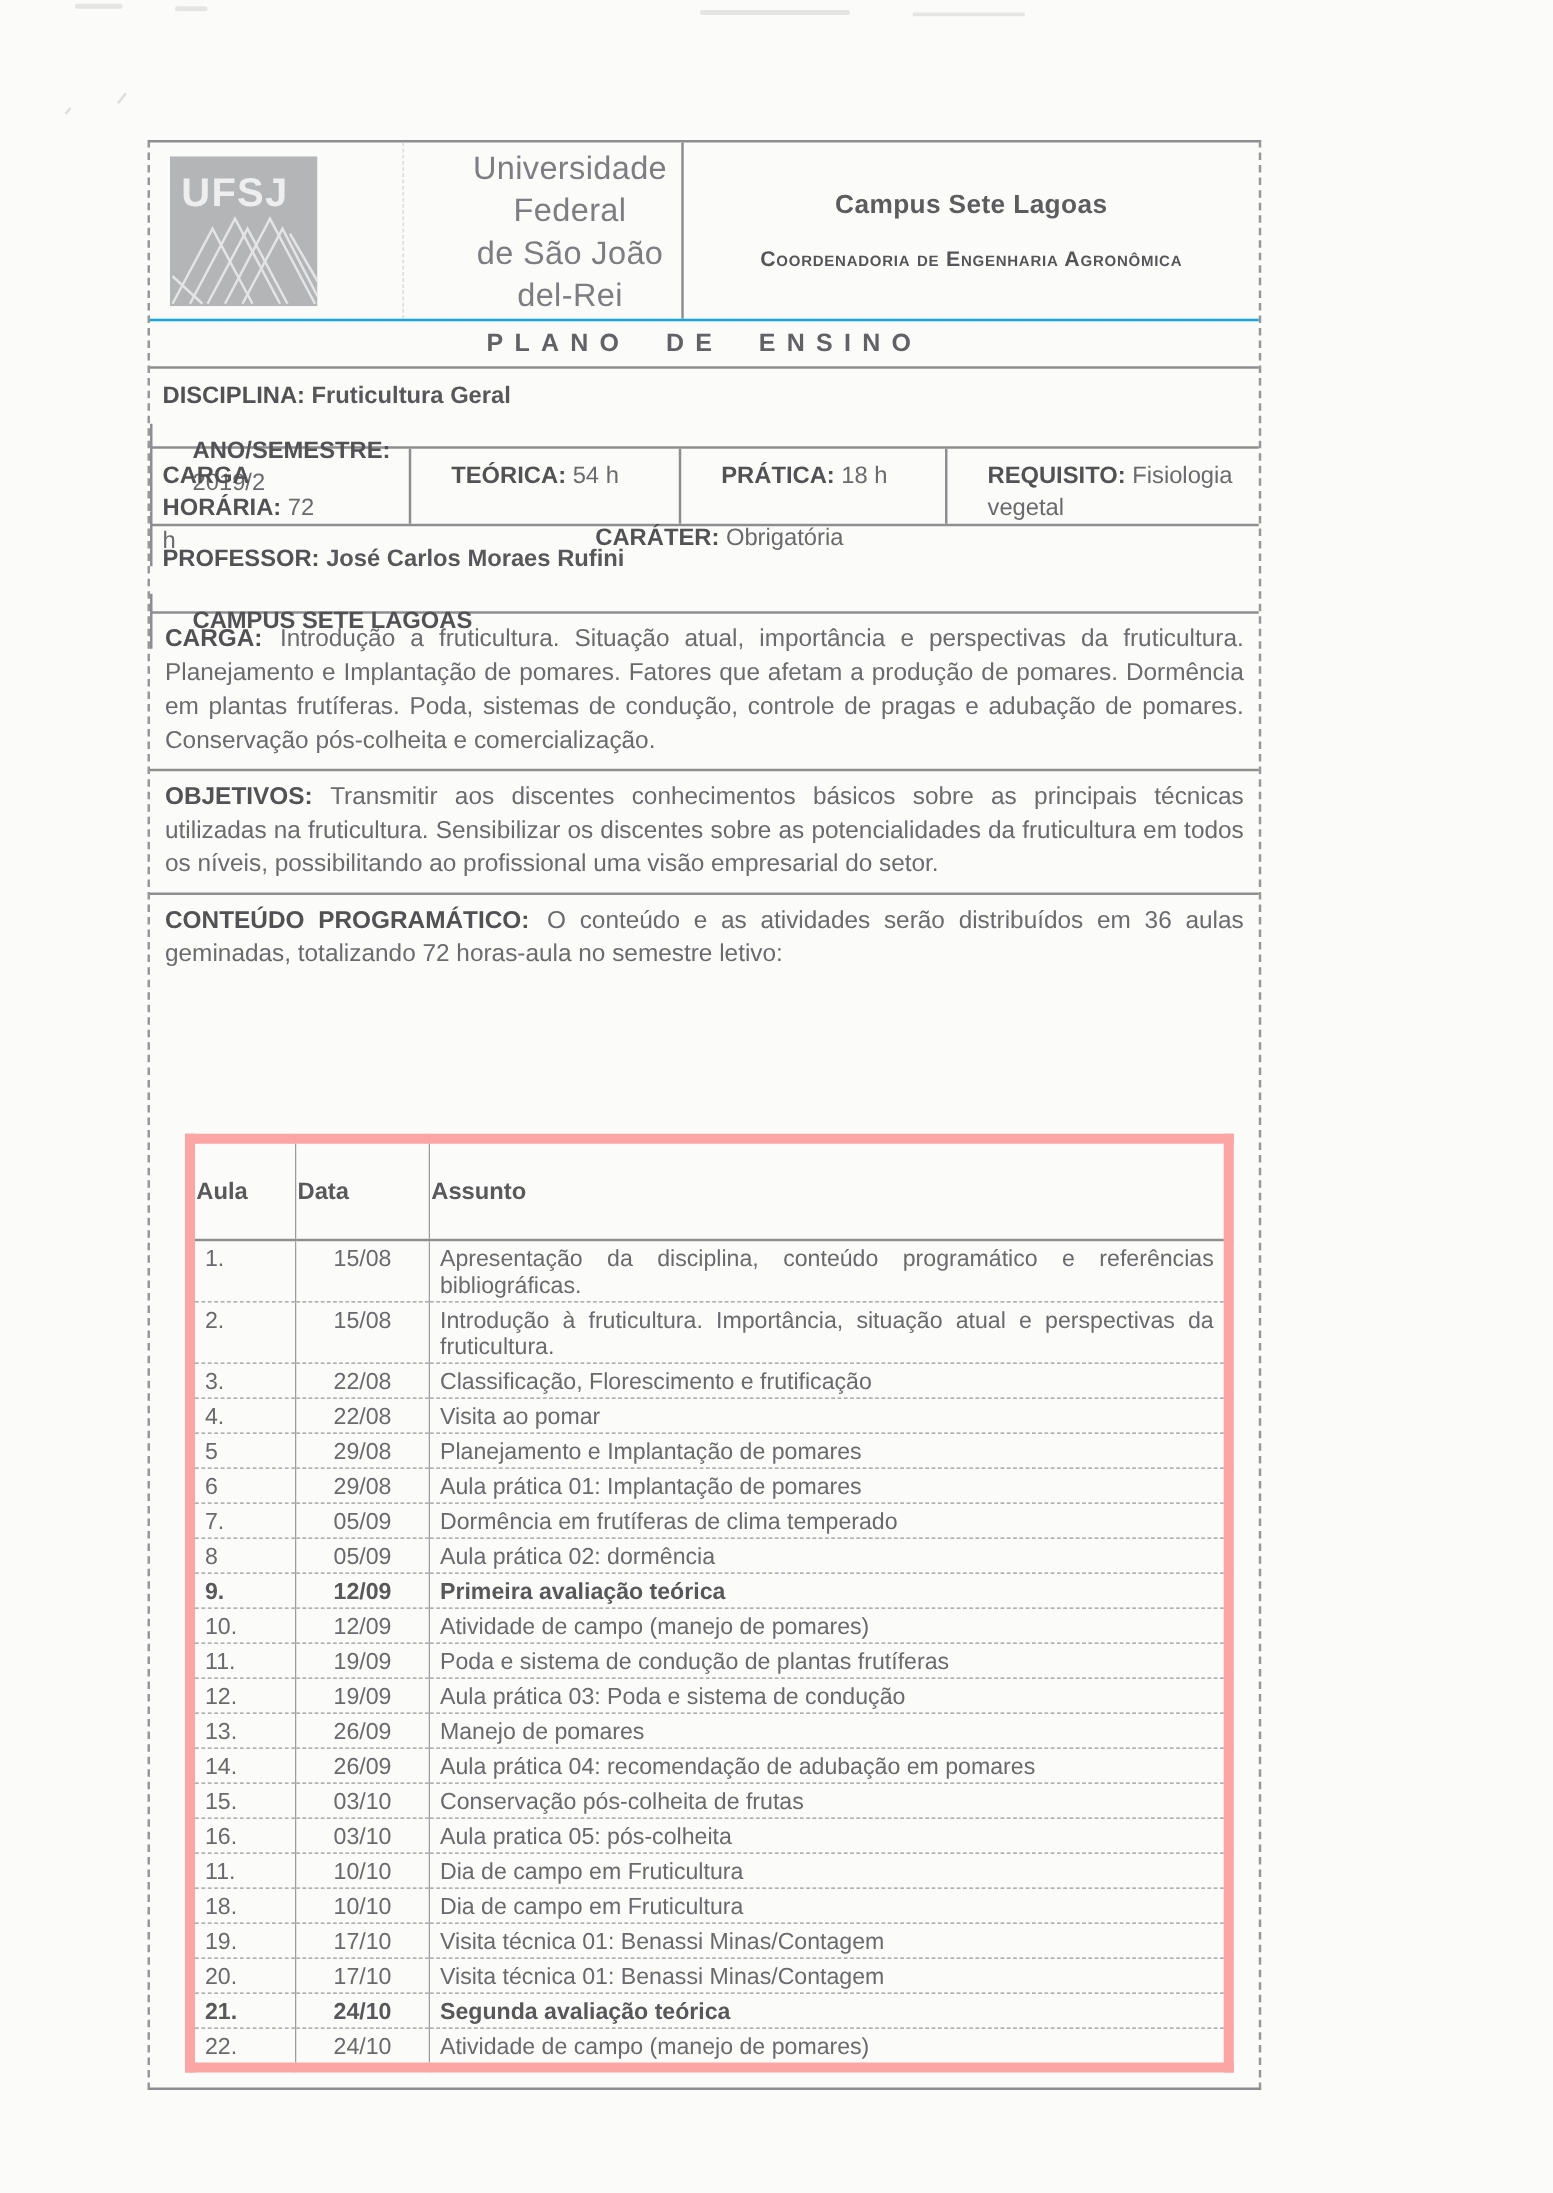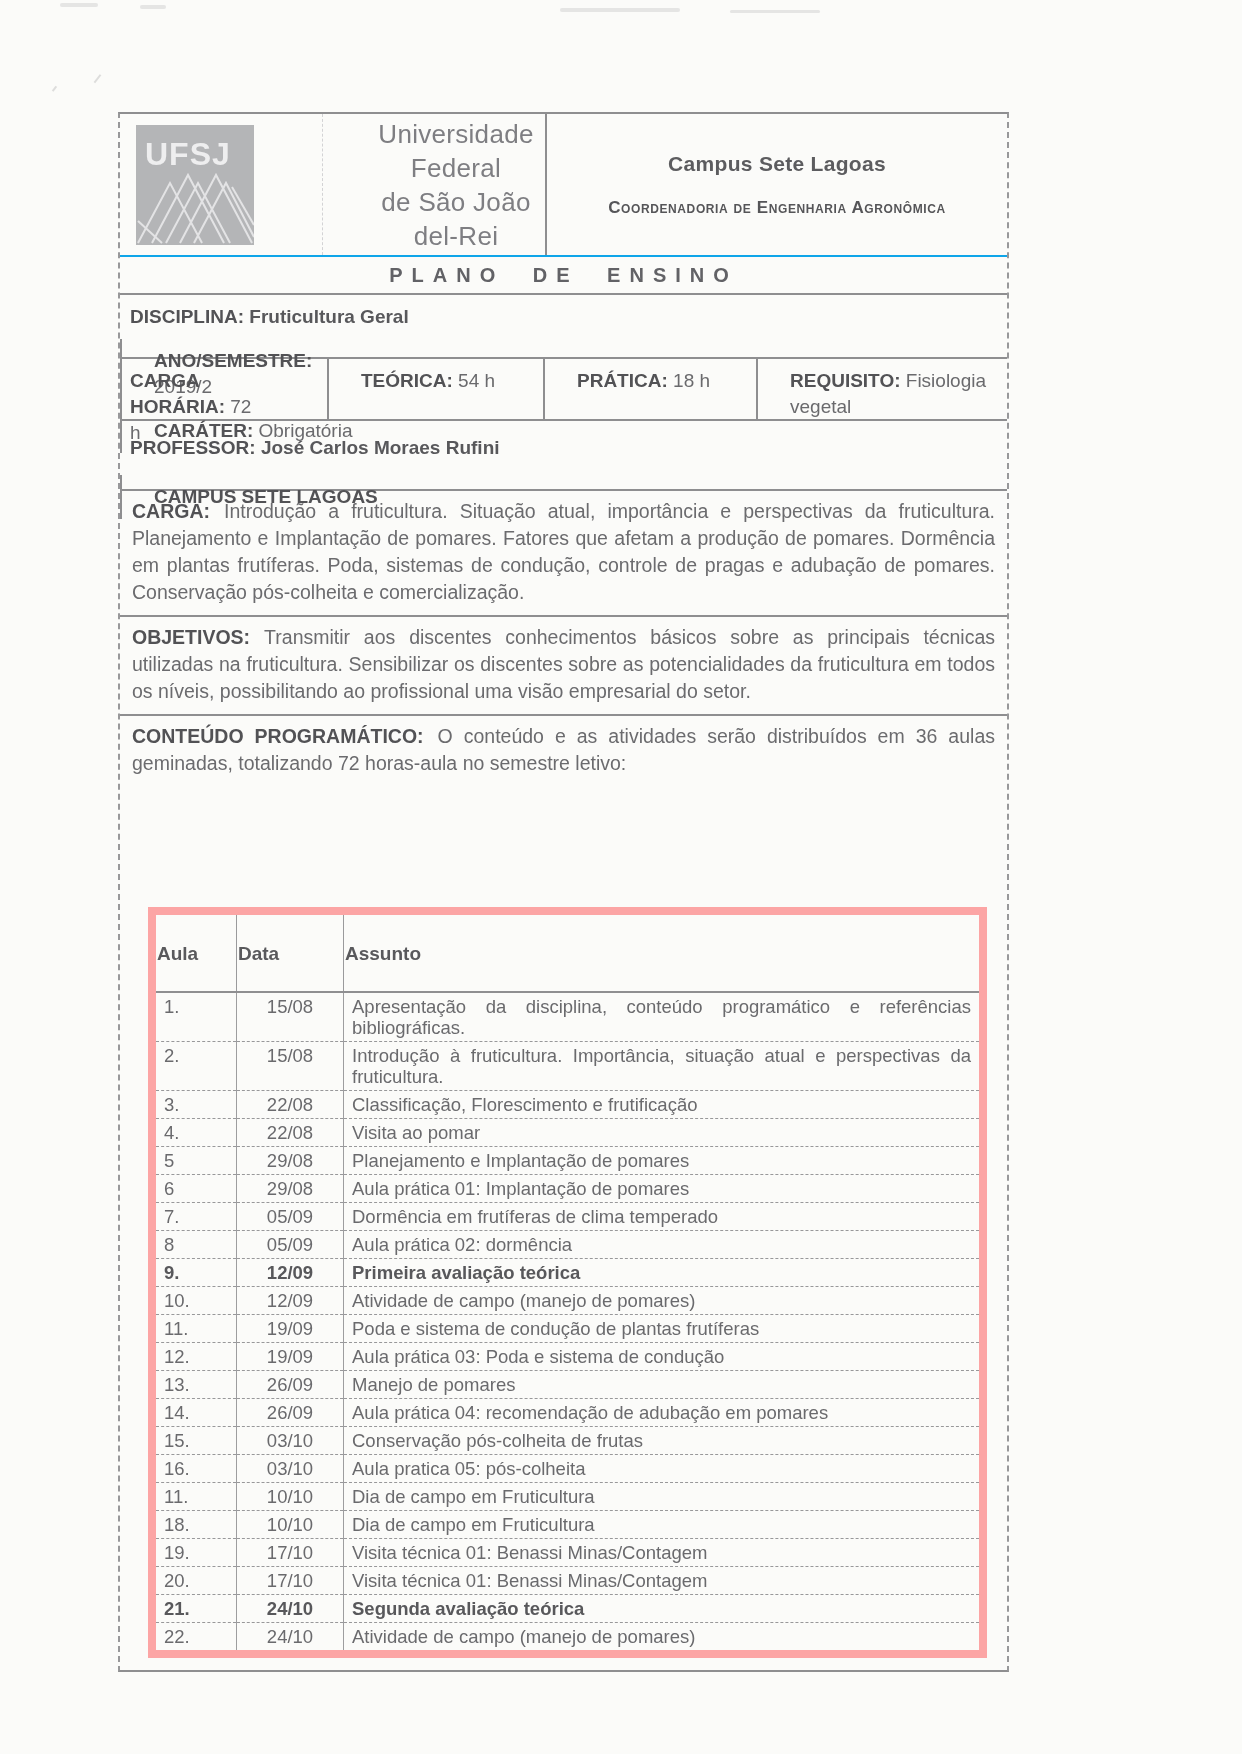--- a/index.html
+++ b/index.html
@@ -38,21 +38,21 @@
   .title-row{border-top:2px solid #0ea5e9;height:36px;line-height:36px;text-align:center;
              font-size:20px;font-weight:bold;color:#626266;letter-spacing:9px;word-spacing:14px;}
 
   
   .info-row{display:flex;border-top:2px solid #8e8e90;}
   .cell{box-sizing:border-box;padding:9px 10px;font-size:19px;line-height:26px;}
   .cell + .cell{border-left:2px solid #8e8e90;padding-left:32px;}
   .lbl{font-weight:bold;color:#525255;}
   .val{color:#6a6a6d;}
   .val.strong{font-weight:bold;color:#58585b;}
-  .r-disc{height:62px;flex-direction:column;}  .r-disc .c1{width:427px;} .r-disc .c2{width:213px;} .r-disc .c3{flex:1;}
+  .r-disc{height:62px;flex-direction:column;}  .r-disc .c1{width:427px;} .r-disc .c2{width:213px;} .r-disc .c3{flex:1;text-align:center;}
   .r-carga{height:60px;} .r-carga .c1{width:207px;} .r-carga .c2{width:216px;}
   .r-carga .c3{width:213px;} .r-carga .c4{flex:1;}
   .carga-inner{max-width:135px;}
   .r-prof{height:68px;flex-direction:column;}  .r-prof .c1{width:427px;} .r-prof .c2{flex:1;}
   .prof-inner{max-width:370px;line-height:36px;}
 
   
   .block{border-top:2px solid #8e8e90;padding:7px 12px 9px 12px;font-size:19.5px;
          line-height:27px;text-align:justify;color:#6b6b6e;}
   .block .lbl{margin-right:14px;}

